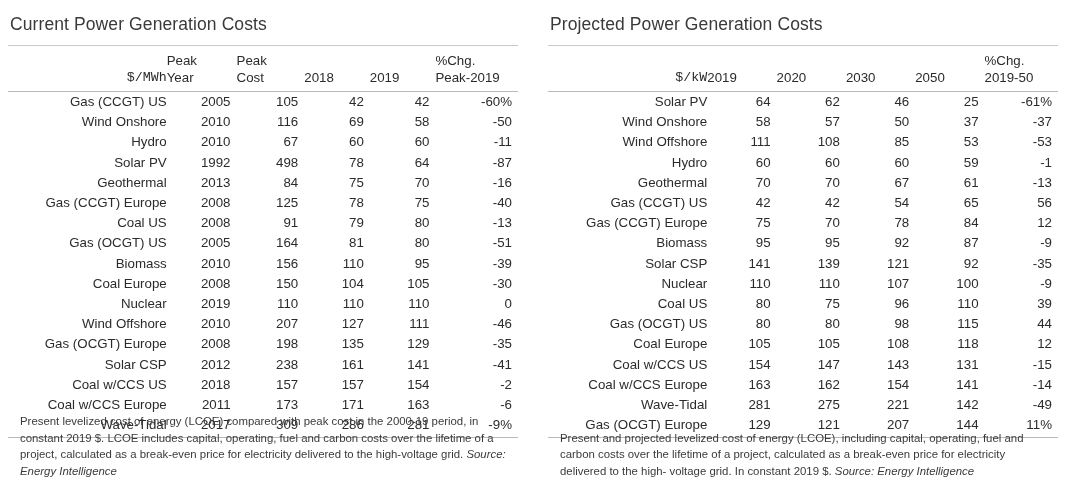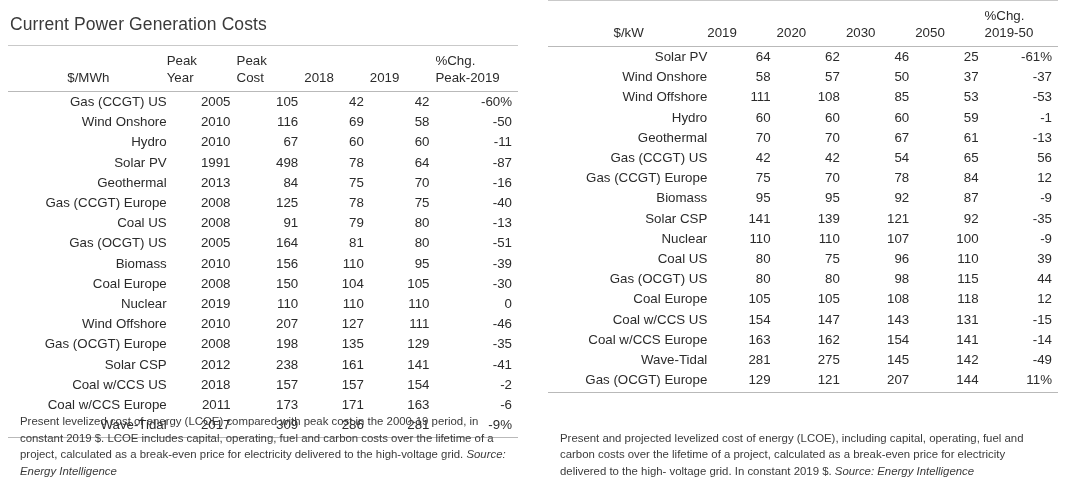--- a/index.html
+++ b/index.html
@@ -52,22 +52,23 @@
   }
   table.data thead th {
     font-weight: 400;
     vertical-align: bottom;
     padding: 0 0 1px 0;
     line-height: 1.28;
     white-space: pre-line;
     color: #2b2b2b;
   }
   table.data thead th.unit {
-    text-align: center;
+    text-align: right;
     padding-left: 2px;
+    font-family: Liberation Mono, monospace;
   }
   table.data thead th.numhead {
     text-align: left;
     padding-right: 6px;
   }
   table.data thead tr.headrow th {
     padding-bottom: 3px;
   }
   .head-underline td {
     border-bottom: 1px solid #b9b9b9;
@@ -178,21 +179,21 @@
         <tr>
           <td class="label">Hydro</td>
           <td class="num">2010</td>
           <td class="num">67</td>
           <td class="num">60</td>
           <td class="num">60</td>
           <td class="num">-11</td>
         </tr>
         <tr>
           <td class="label">Solar PV</td>
-          <td class="num">1991</td>
+          <td class="num">1992</td>
           <td class="num">498</td>
           <td class="num">78</td>
           <td class="num">64</td>
           <td class="num">-87</td>
         </tr>
         <tr>
           <td class="label">Geothermal</td>
           <td class="num">2013</td>
           <td class="num">84</td>
           <td class="num">75</td>
@@ -300,20 +301,21 @@
           </tr>
       </tbody>
     </table>
 
     <div class="footnote">
       <span>Present levelized cost of energy (LCOE) compared with peak cost in the 2000-19 period, in constant 2019 $. LCOE includes capital, operating, fuel and carbon costs over the lifetime of a project, calculated as a break-even price for electricity delivered to the high-voltage grid. </span><span class="src">Source: Energy Intelligence</span>
     </div>
   </section>
 
   <section class="panel panel-right">
+    <div class="panel-title">Projected Power Generation Costs</div>
     <hr class="title-rule">
 
     <table class="data">
       <colgroup>
         <col class="rcol-label">
           <col class="rcol-n">
           <col class="rcol-n">
           <col class="rcol-n">
           <col class="rcol-n">
           <col class="rcol-last">
@@ -451,21 +453,21 @@
           <td class="num">163</td>
           <td class="num">162</td>
           <td class="num">154</td>
           <td class="num">141</td>
           <td class="num">-14</td>
         </tr>
         <tr>
           <td class="label">Wave-Tidal</td>
           <td class="num">281</td>
           <td class="num">275</td>
-          <td class="num">145</td>
+          <td class="num">221</td>
           <td class="num">142</td>
           <td class="num">-49</td>
         </tr>
         <tr>
           <td class="label">Gas (OCGT) Europe</td>
           <td class="num">129</td>
           <td class="num">121</td>
           <td class="num">207</td>
           <td class="num">144</td>
           <td class="num">11%</td>

